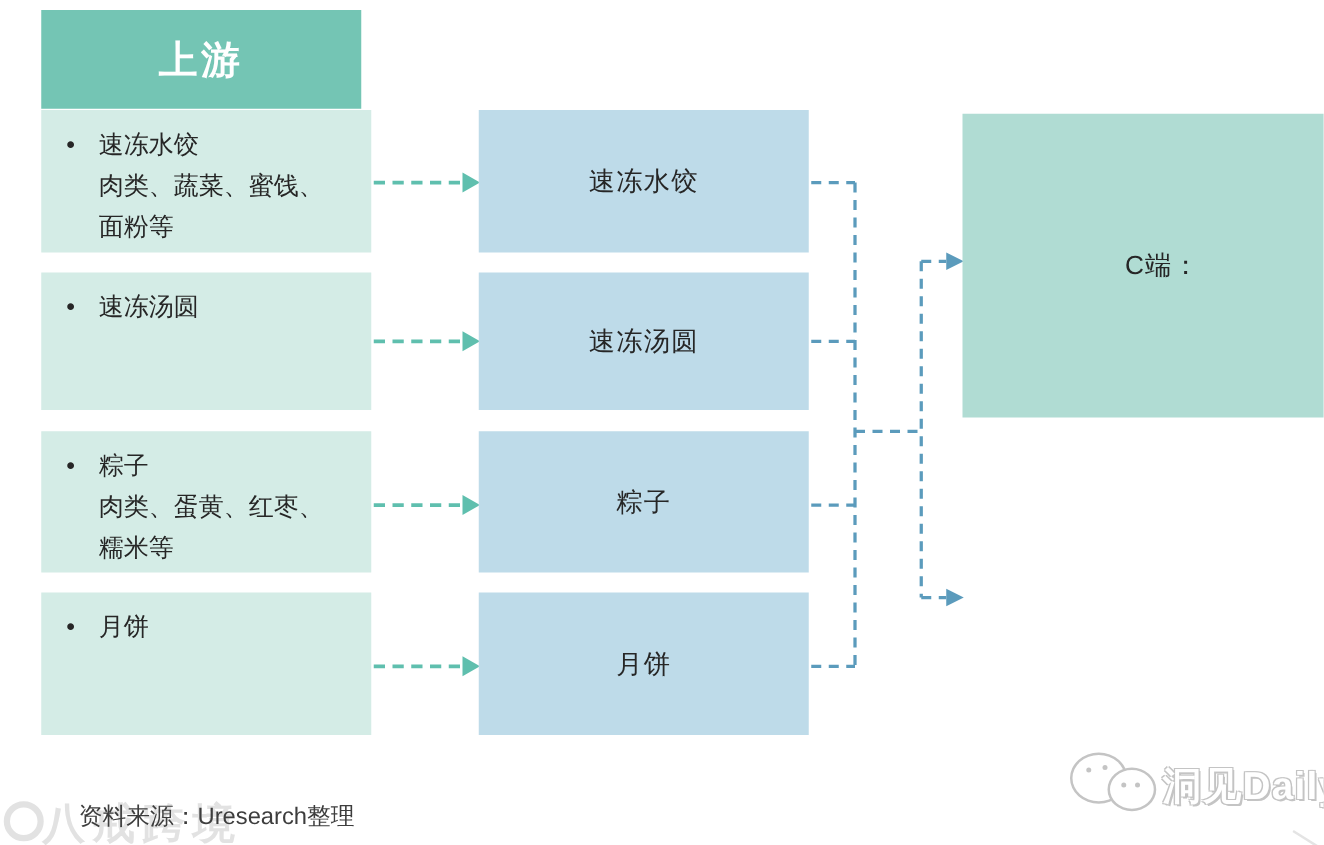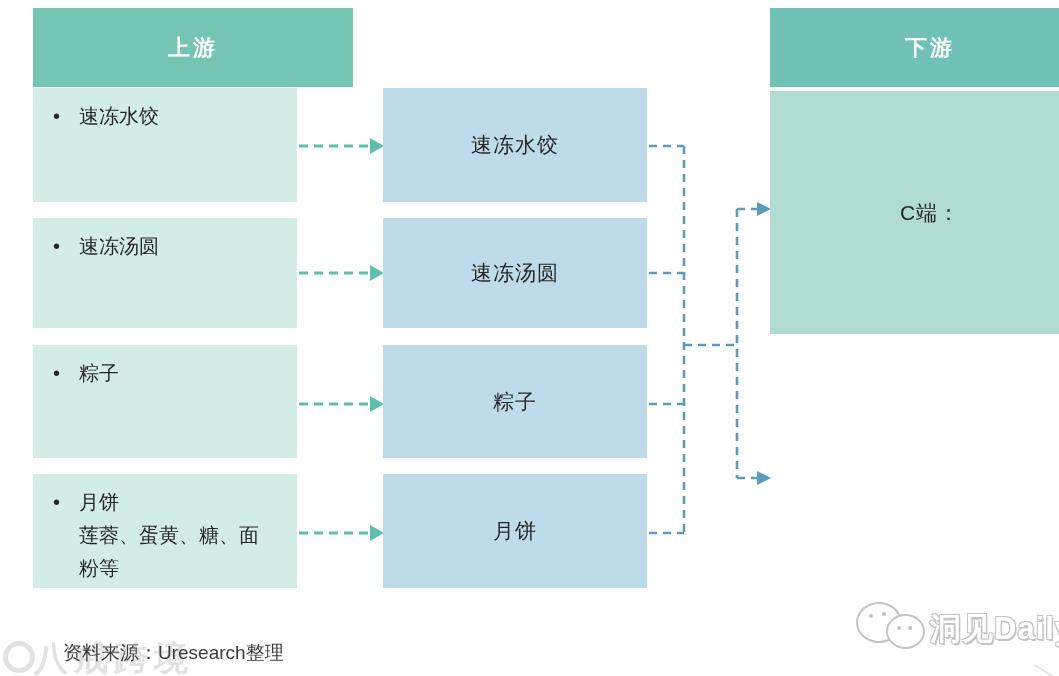--- a/index.html
+++ b/index.html
@@ -2,23 +2,23 @@
 <html style="--upstream-header-bg: #74c5b4; --upstream-body-bg: #d4ece6; --midstream-header-bg: #559fbe; --midstream-body-bg: #bedbe9; --downstream-header-bg: #6fc2b5; --downstream-body-bg: #b0dcd3; --teal-arrow: #5fbfae; --blue-arrow: #5b9bbc; --header-text: #ffffff; --body-text: #262626; --source-text: #3d3d3d; --watermark-text: #e2e2e2; --logo-outline: #c4c4c4;"><head>
 <meta charset="utf-8">
 <style>
   html,body{margin:0;padding:0;background:#ffffff;}
   .canvas{
     position:relative;width:1059px;height:676px;background:#ffffff;overflow:hidden;
     font-family:"Liberation Sans","DejaVu Sans",sans-serif;
   }
   
   .col-header{
-    position:absolute;top:8px;width:320px;height:79px;
+    position:absolute;top:8px;width:256px;height:79px;
     display:flex;align-items:center;justify-content:center;
-    color:var(--header-text,#fff);font-size:22px;font-weight:bold;letter-spacing:3px;text-align:center;
+    color:var(--header-text,#fff);font-size:31px;font-weight:bold;letter-spacing:3px;text-align:center;
   }
   .hdr-up{left:33px;background:var(--upstream-header-bg,#74c5b4);}
   .hdr-mid{left:383px;background:var(--midstream-header-bg,#559fbe);}
   .hdr-down{left:770px;background:var(--downstream-header-bg,#6fc2b5);}
 
   
   .upbox{
     position:absolute;left:33px;width:264px;box-sizing:border-box;
     background:var(--upstream-body-bg,#d4ece6);
     padding:12px 14px 0 20px;display:flex;
@@ -119,45 +119,45 @@
     <line class="blue-line" x1="684" y1="146" x2="684" y2="533"></line>
     <line class="blue-line" x1="684" y1="345" x2="737" y2="345"></line>
     <line class="blue-line" x1="737" y1="209" x2="737" y2="478"></line>
     <line class="blue-line" x1="737" y1="209" x2="757" y2="209"></line>
     <polygon class="blue-head" points="757,202 757,216 771,209"></polygon>
     <line class="blue-line" x1="737" y1="478" x2="757" y2="478"></line>
     <polygon class="blue-head" points="757,471 757,485 771,478"></polygon>
   </svg>
 
   <div class="col-header hdr-up">上游</div>
-  <div class="col-header hdr-down">下游</div>
 
   <div class="upbox ub1">
     <span class="bullet">•</span>
     <div class="uptext">
       <div>速冻水饺</div>
+      <div>肉类、蔬菜、蜜饯、面粉等</div>
     </div>
   </div>
   <div class="upbox ub2">
     <span class="bullet">•</span>
     <div class="uptext">
       <div>速冻汤圆</div>
     </div>
   </div>
   <div class="upbox ub3">
     <span class="bullet">•</span>
     <div class="uptext">
       <div>粽子</div>
+      <div>肉类、蛋黄、红枣、糯米等</div>
     </div>
   </div>
   <div class="upbox ub4">
     <span class="bullet">•</span>
     <div class="uptext">
       <div>月饼</div>
-      <div>莲蓉、蛋黄、糖、面粉等</div>
     </div>
   </div>
 
   <div class="midbox mb1">速冻水饺</div>
   <div class="midbox mb2">速冻汤圆</div>
   <div class="midbox mb3">粽子</div>
   <div class="midbox mb4">月饼</div>
 
   <div class="downbox db1">
     <div>C端：</div>

